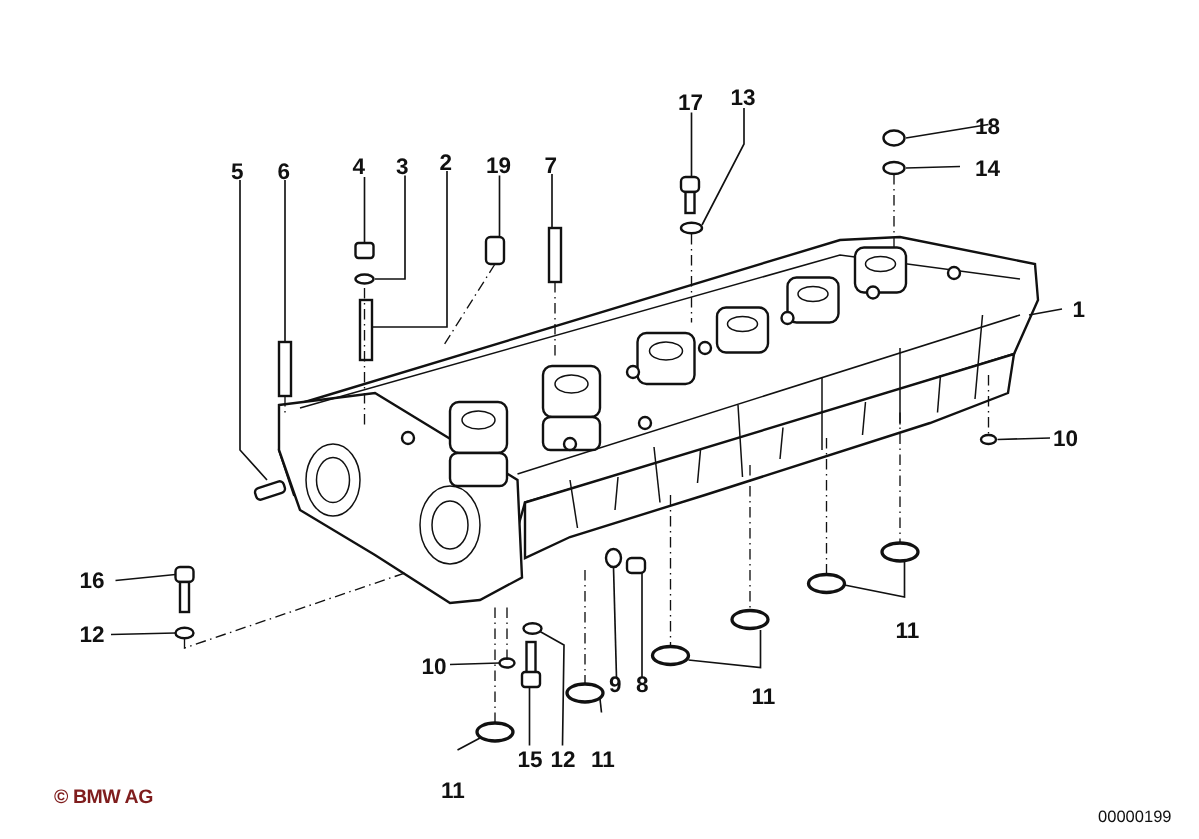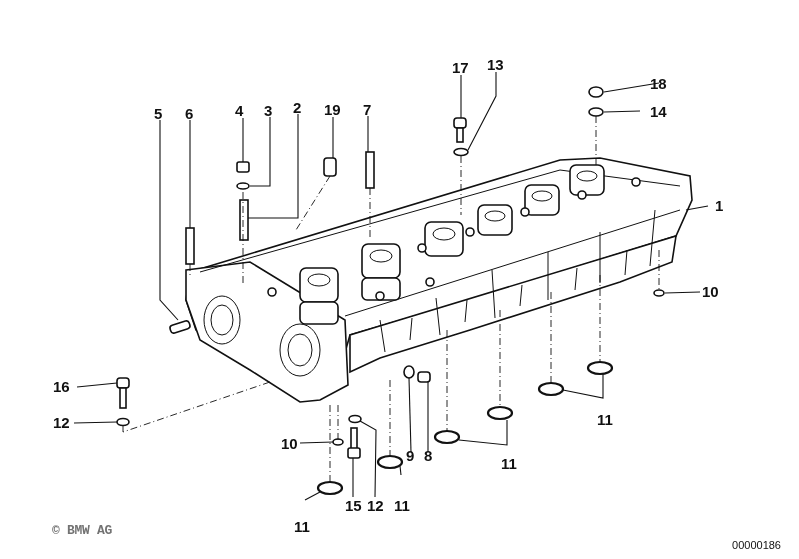--- a/index.html
+++ b/index.html
@@ -5,22 +5,22 @@
     html, body { margin: 0; padding: 0; background: #ffffff; }
     body { width: 799px; height: 559px; position: relative; overflow: hidden;
            font-family: "Liberation Sans", sans-serif; }
     #diagram { position: absolute; left: 0; top: 0; }
     .callout { font-family: "Liberation Sans", sans-serif; font-size: 15px; font-weight: bold; fill: #111; }
     .ldr { stroke: #111; stroke-width: 1.1; fill: none; }
     .dash { stroke: #111; stroke-width: 0.9; fill: none; stroke-dasharray: 7 3 1 3; }
     .part { stroke: #111; stroke-width: 1.6; fill: #fff; }
     .thin { stroke: #111; stroke-width: 1; fill: none; }
     .ring { stroke: #111; stroke-width: 2.2; fill: #fff; }
-    .copyright { position: absolute; left: 36px; top: 523px; font-size: 13px; font-weight: bold; color: #737373;
-                 font-family: Liberation Mono, monospace; letter-spacing: -0.3px; margin-left: 16px; }
+    .copyright { position: absolute; left: 36px; top: 523px; font-size: 13px; font-weight: bold; color: #7f1d1d;
+                 font-family: Liberation Sans, sans-serif; letter-spacing: -0.3px; }
     .docid { position: absolute; right: 18px; top: 539px; font-size: 11px; color: #111;
              font-family: "Liberation Sans", sans-serif; }
   </style>
 </head>
 <body>
 
 <svg id="diagram" width="799" height="559" viewBox="0 0 799 559" xmlns="http://www.w3.org/2000/svg">
 
   <g>
 
@@ -192,13 +192,13 @@
     <text class="callout" x="650" y="117">14</text>
     <text class="callout" x="345" y="511">15</text>
     <text class="callout" x="53" y="392">16</text>
     <text class="callout" x="452" y="73">17</text>
     <text class="callout" x="650" y="89">18</text>
     <text class="callout" x="324" y="115">19</text>
   </g>
 </svg>
 
 <div class="copyright">© BMW AG</div>
-<div class="docid">00000186</div>
+<div class="docid">00000199</div>
 
 </body></html>

